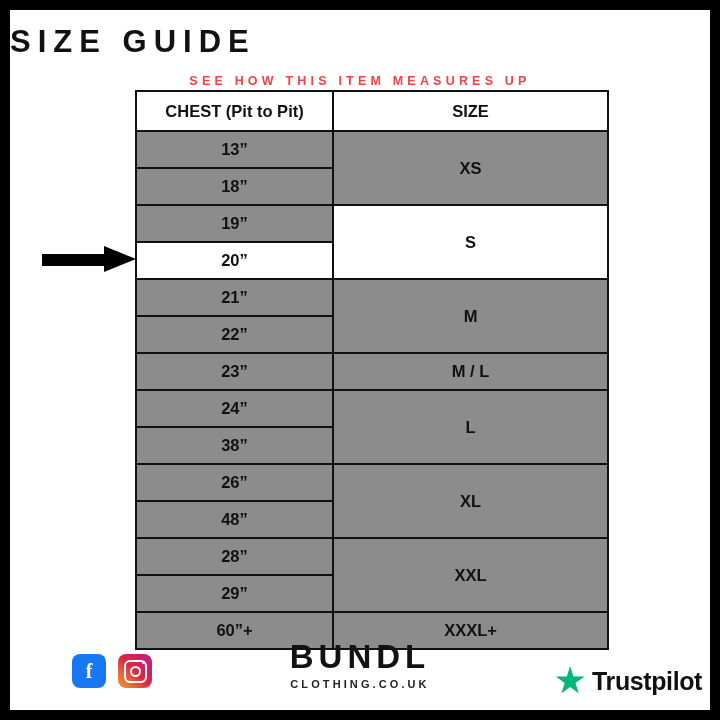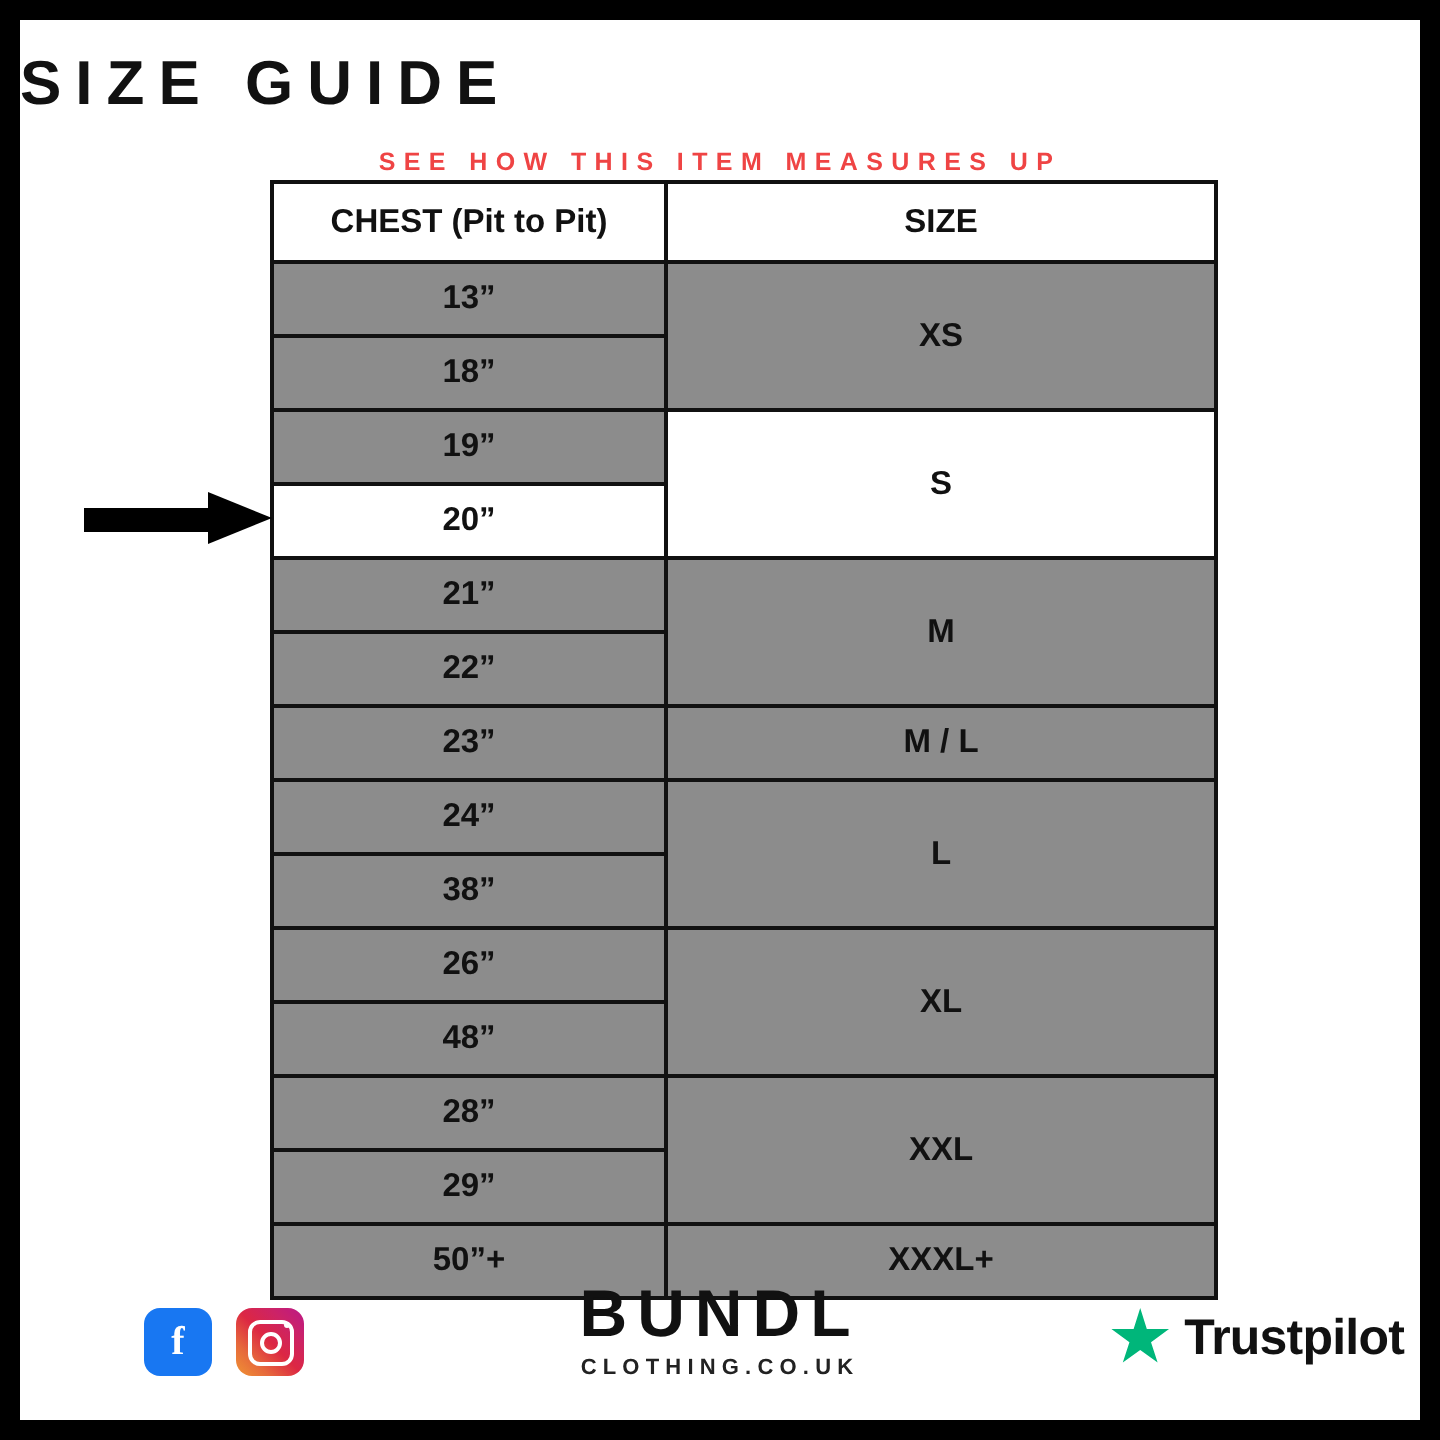--- a/index.html
+++ b/index.html
@@ -194,21 +194,21 @@
   .brand-sub {
     font-size: 11px;
     font-weight: bold;
     letter-spacing: 3.1px;
     color: #222222;
     margin-top: 2px;
   }
   .trustpilot {
     position: absolute;
     right: 8px;
-    bottom: 18px;
+    bottom: 6px;
     display: flex;
     align-items: center;
     gap: 7px;
     justify-content: flex-end;
   }
   .tp-star {
     width: 30px;
     height: 30px;
     background: #00B67A;
     clip-path: polygon(50% 0%, 61% 35%, 98% 35%, 68% 57%, 79% 91%, 50% 70%, 21% 91%, 32% 57%, 2% 35%, 39% 35%);
@@ -284,21 +284,21 @@
 
           <tr>
             <td class="chest-col shade">28”</td>
             <td class="size-col shade" rowspan="2">XXL</td>
           </tr>
           <tr>
             <td class="chest-col shade">29”</td>
           </tr>
 
           <tr>
-            <td class="chest-col shade">50”+</td>
+            <td class="chest-col shade">60”+</td>
             <td class="size-col shade">XXXL+</td>
           </tr>
         </tbody>
       </table>
     </div>
 
     <div class="arrow">
       <div class="shaft"></div>
       <div class="head"></div>
     </div>

